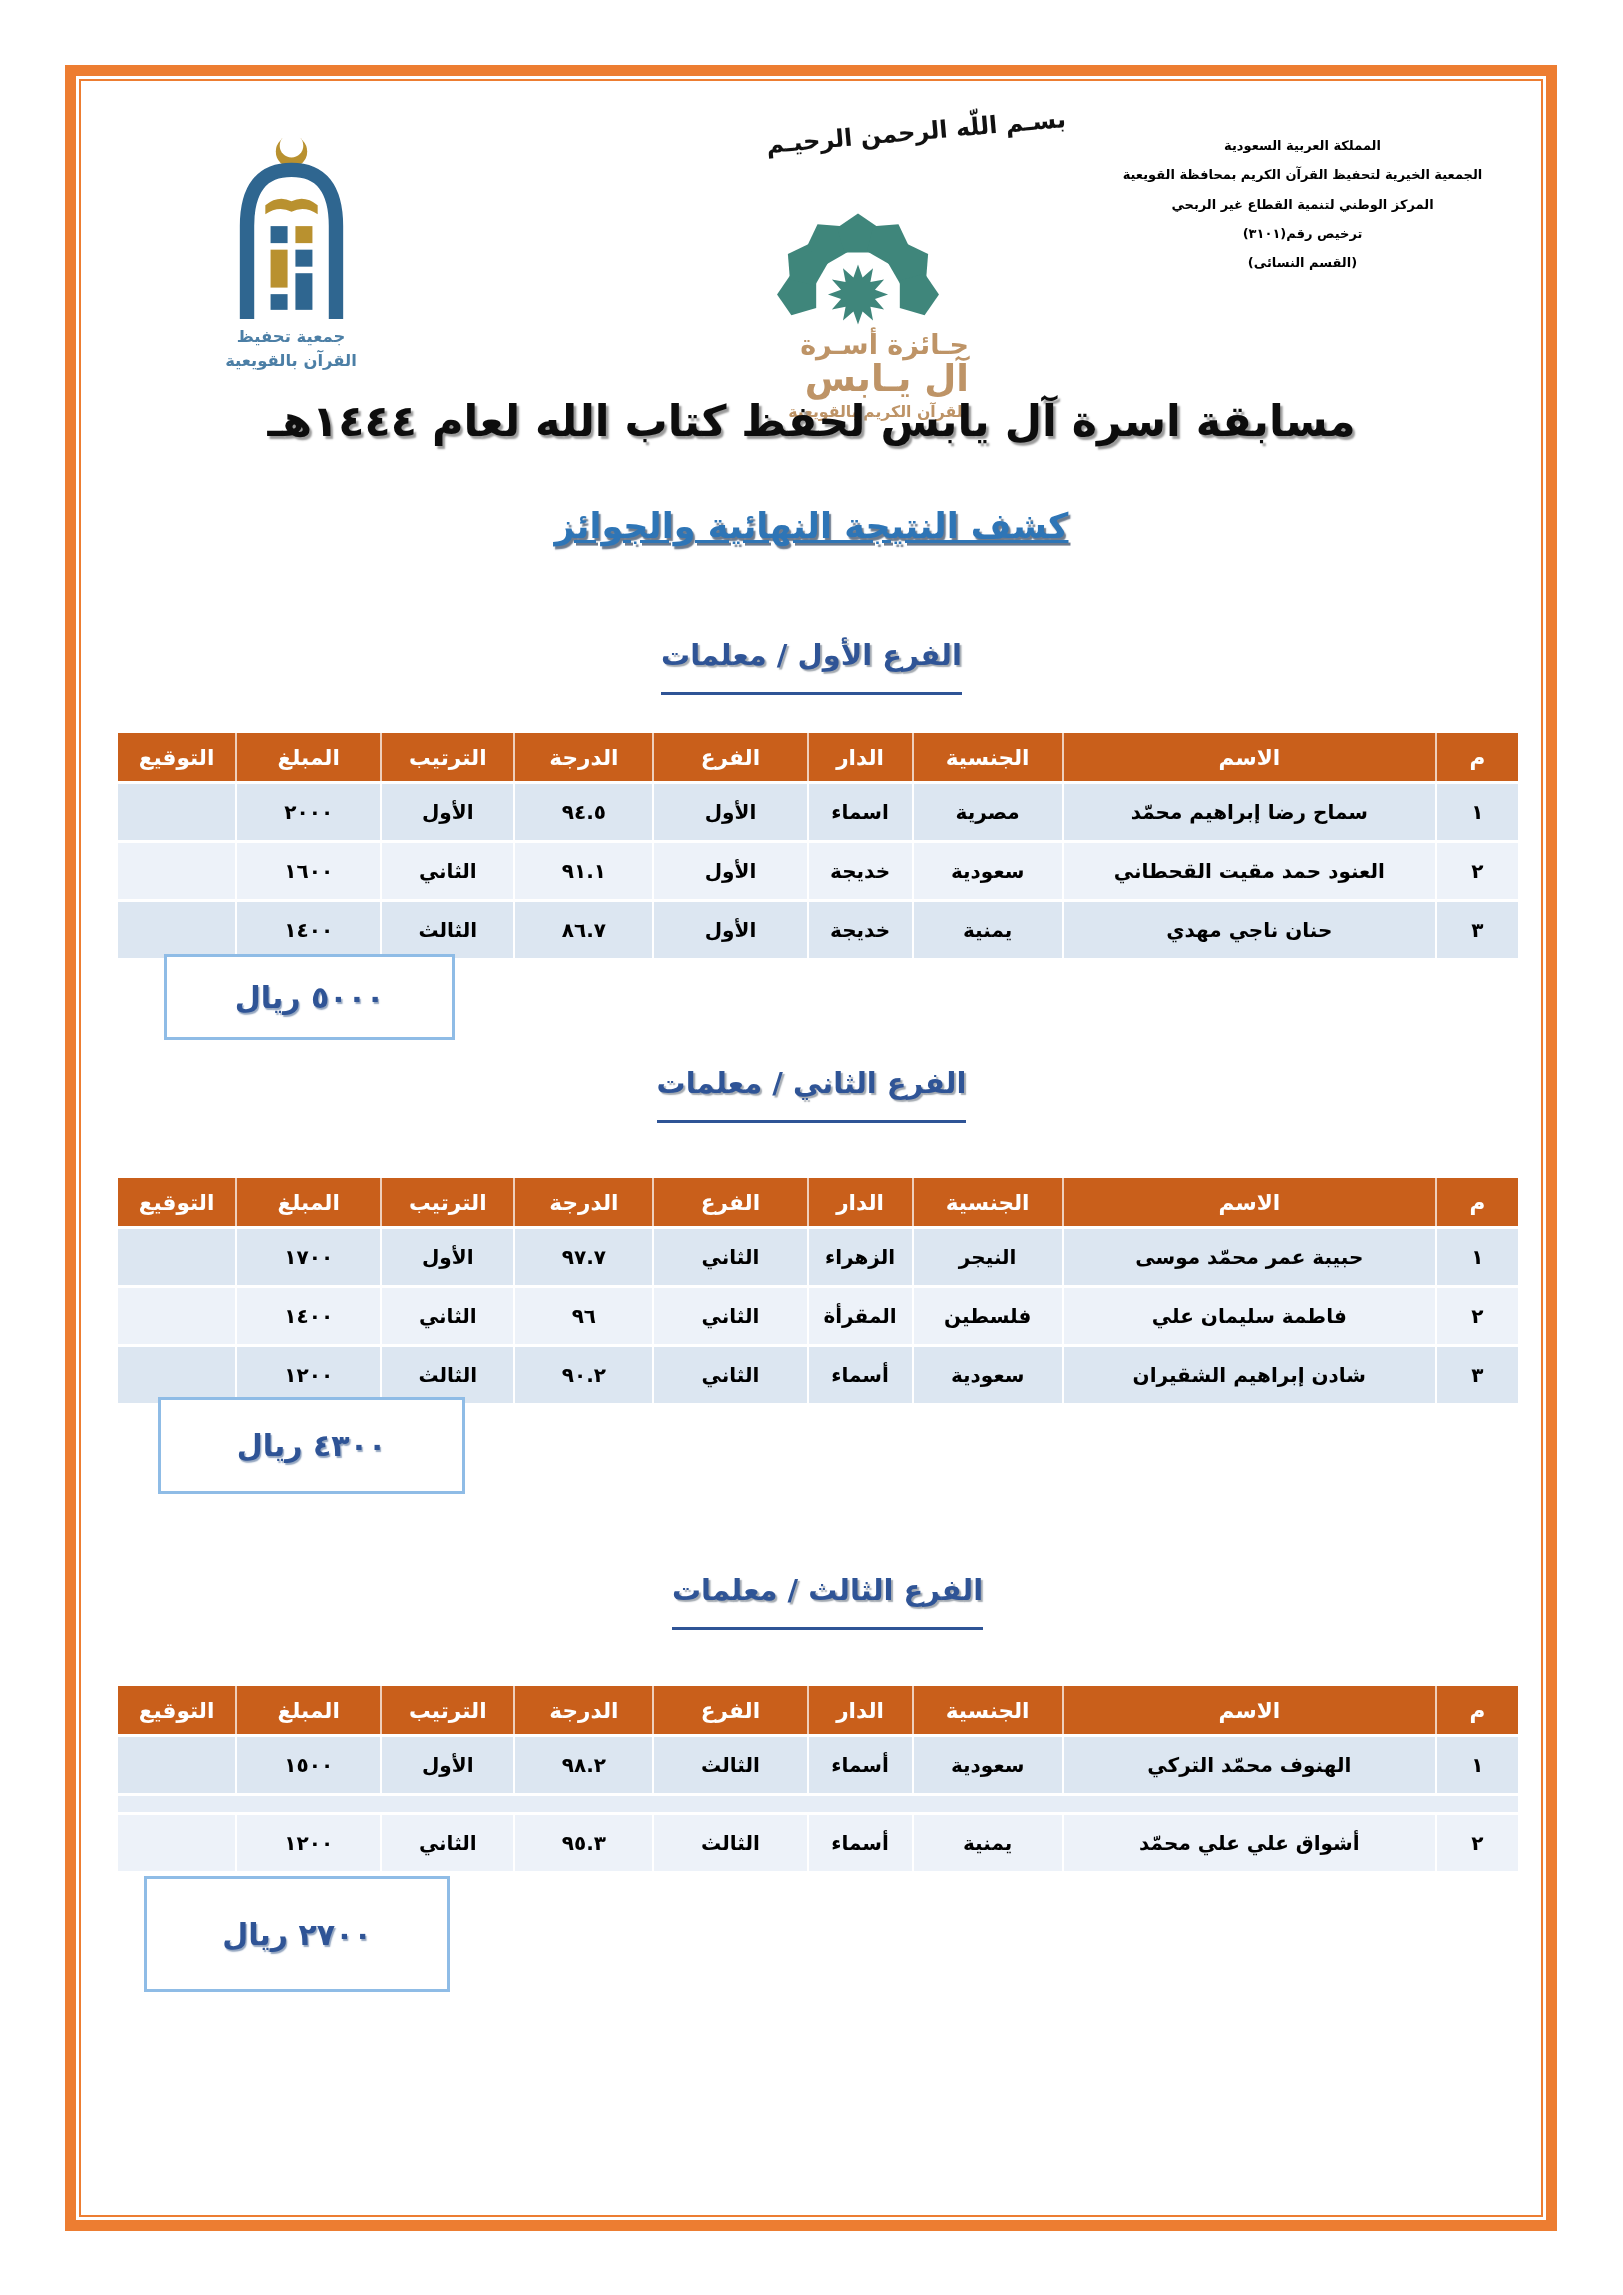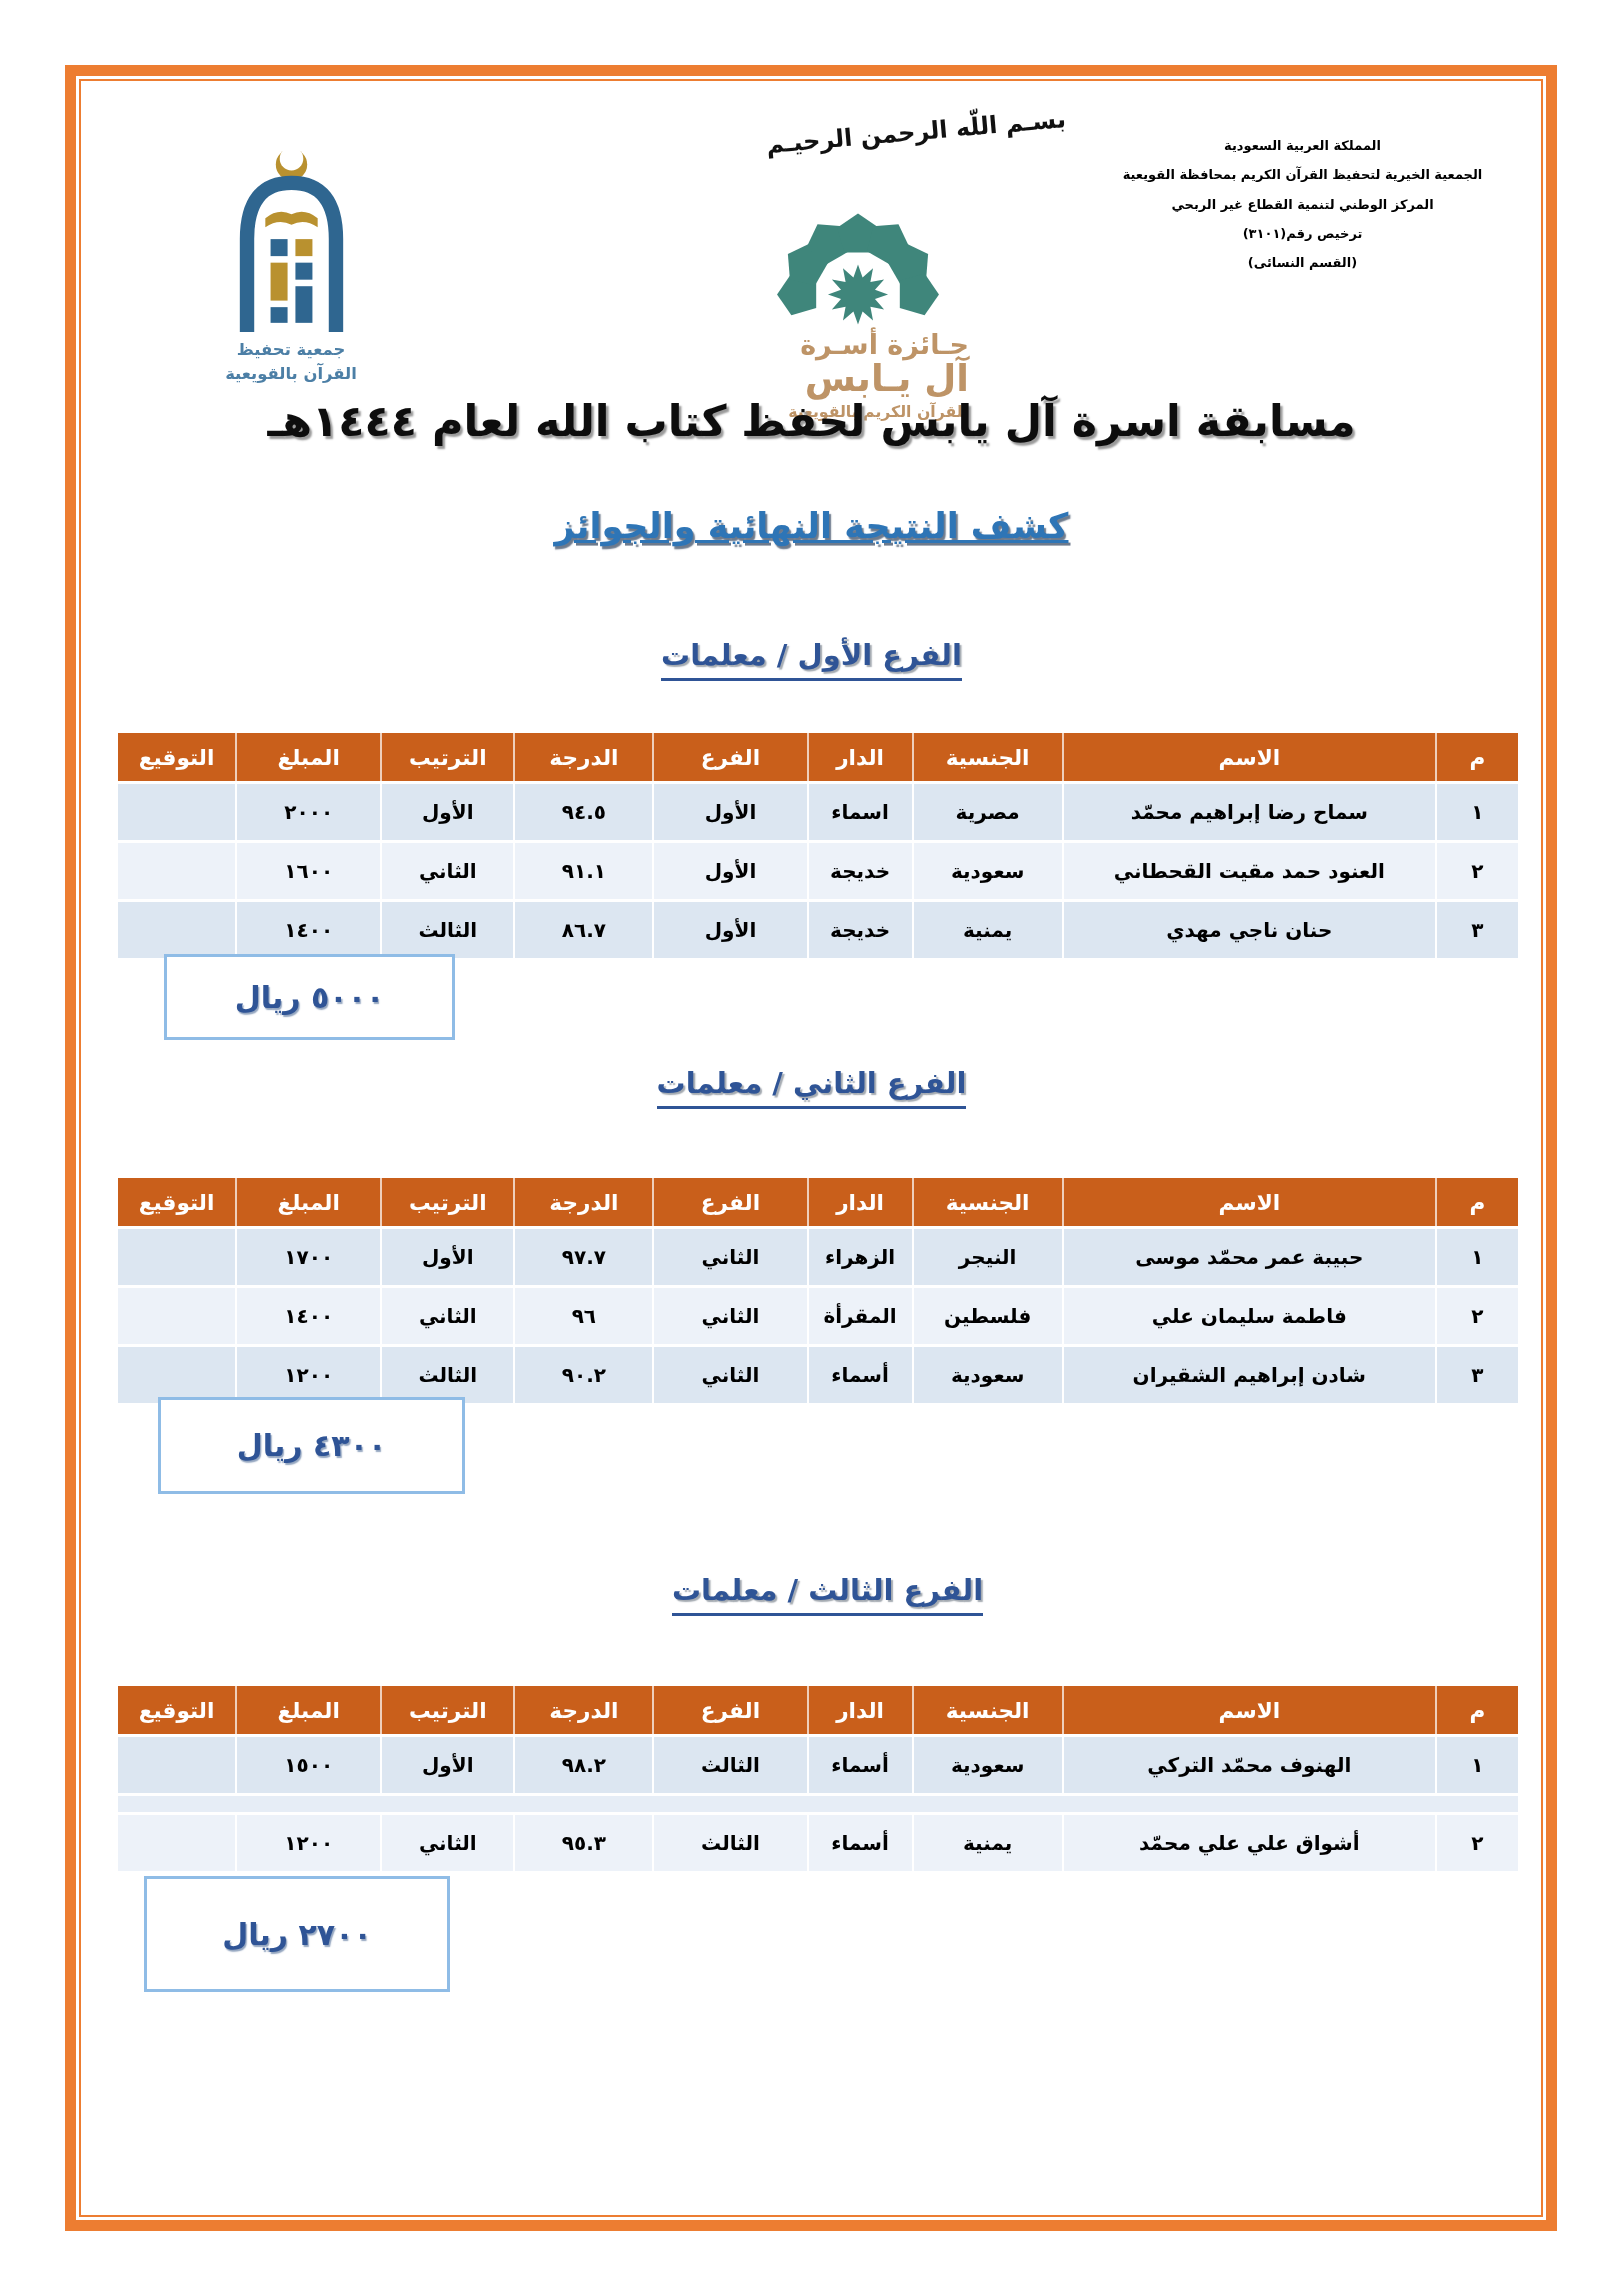--- a/index.html
+++ b/index.html
@@ -9,34 +9,34 @@
   }
   
   .frame{position:absolute;left:65px;top:65px;width:1492px;height:2166px;
     border:11px solid #ED7D31;box-sizing:border-box;}
   .frame::after{content:"";position:absolute;inset:3.3px;border:2.6px solid #ED7D31;}
   
   .org-block{position:absolute;top:131px;left:1067px;width:471px;text-align:center;
     font-weight:bold;font-size:13px;color:#000;line-height:2.25;}
   .bismillah{position:absolute;top:118px;left:759px;width:314px;text-align:center;
     font-size:24px;font-weight:bold;color:#111;transform:rotate(-5deg);}
-  .assoc-logo{position:absolute;top:141px;left:209px;width:164px;text-align:center;}
+  .assoc-logo{position:absolute;top:128px;left:209px;width:164px;text-align:center;}
   .assoc-caption{margin-top:3.9px;font-weight:bold;font-size:16.4px;color:#4C7FA6;line-height:1.45;}
   .award-logo{position:absolute;top:191px;left:707px;width:262px;text-align:right;}
   .award-l1{font-size:27px;font-weight:bold;color:#BE9467;margin-top:1.3px;}
   .award-l2{font-size:37px;font-weight:bold;color:#BE9467;line-height:1.05;}
   .award-l3{font-size:15.7px;font-weight:bold;color:#BE9467;margin-top:2.6px;}
   
   .main-title{position:absolute;top:396px;left:0;width:100%;text-align:center;
     font-size:43px;font-weight:bold;color:#0d0d0d;text-shadow:2.6px 3.3px 2px #9a9a9a;}
   .subtitle{position:absolute;top:506px;left:0;width:100%;text-align:center;
     font-size:35px;font-weight:bold;color:#2E75B6;text-shadow:2px 2.6px 1.3px #6d7a8c;text-decoration:underline;}
   .section-heading{position:absolute;left:0;width:100%;text-align:center;
     font-size:29px;font-weight:bold;color:#2F5496;text-shadow:2px 2px 1.3px #a3a9b0;}
-  .section-heading span{border-bottom:3.3px solid #2F5496;padding-bottom:6px;}
+  .section-heading span{border-bottom:3.3px solid #2F5496;padding-bottom:20px;}
   .sh1{top:638px;} .sh2{top:1066px;} .sh3{top:1573px;margin-left:16px;}
   
   table.results-table{position:absolute;right:105px;width:1400px;border-collapse:collapse;
     table-layout:fixed;}
   .t1{top:733px;} .t2{top:1178px;} .t3{top:1686px;}
   table.results-table th{background:#C95F1B;color:#fff;font-size:21.6px;font-weight:bold;
     height:46px;text-align:center;vertical-align:middle;}
   table.results-table td{font-size:20px;font-weight:bold;color:#000;text-align:center;
     vertical-align:middle;height:54px;overflow:hidden;}
   .t3 td{height:63px;}

